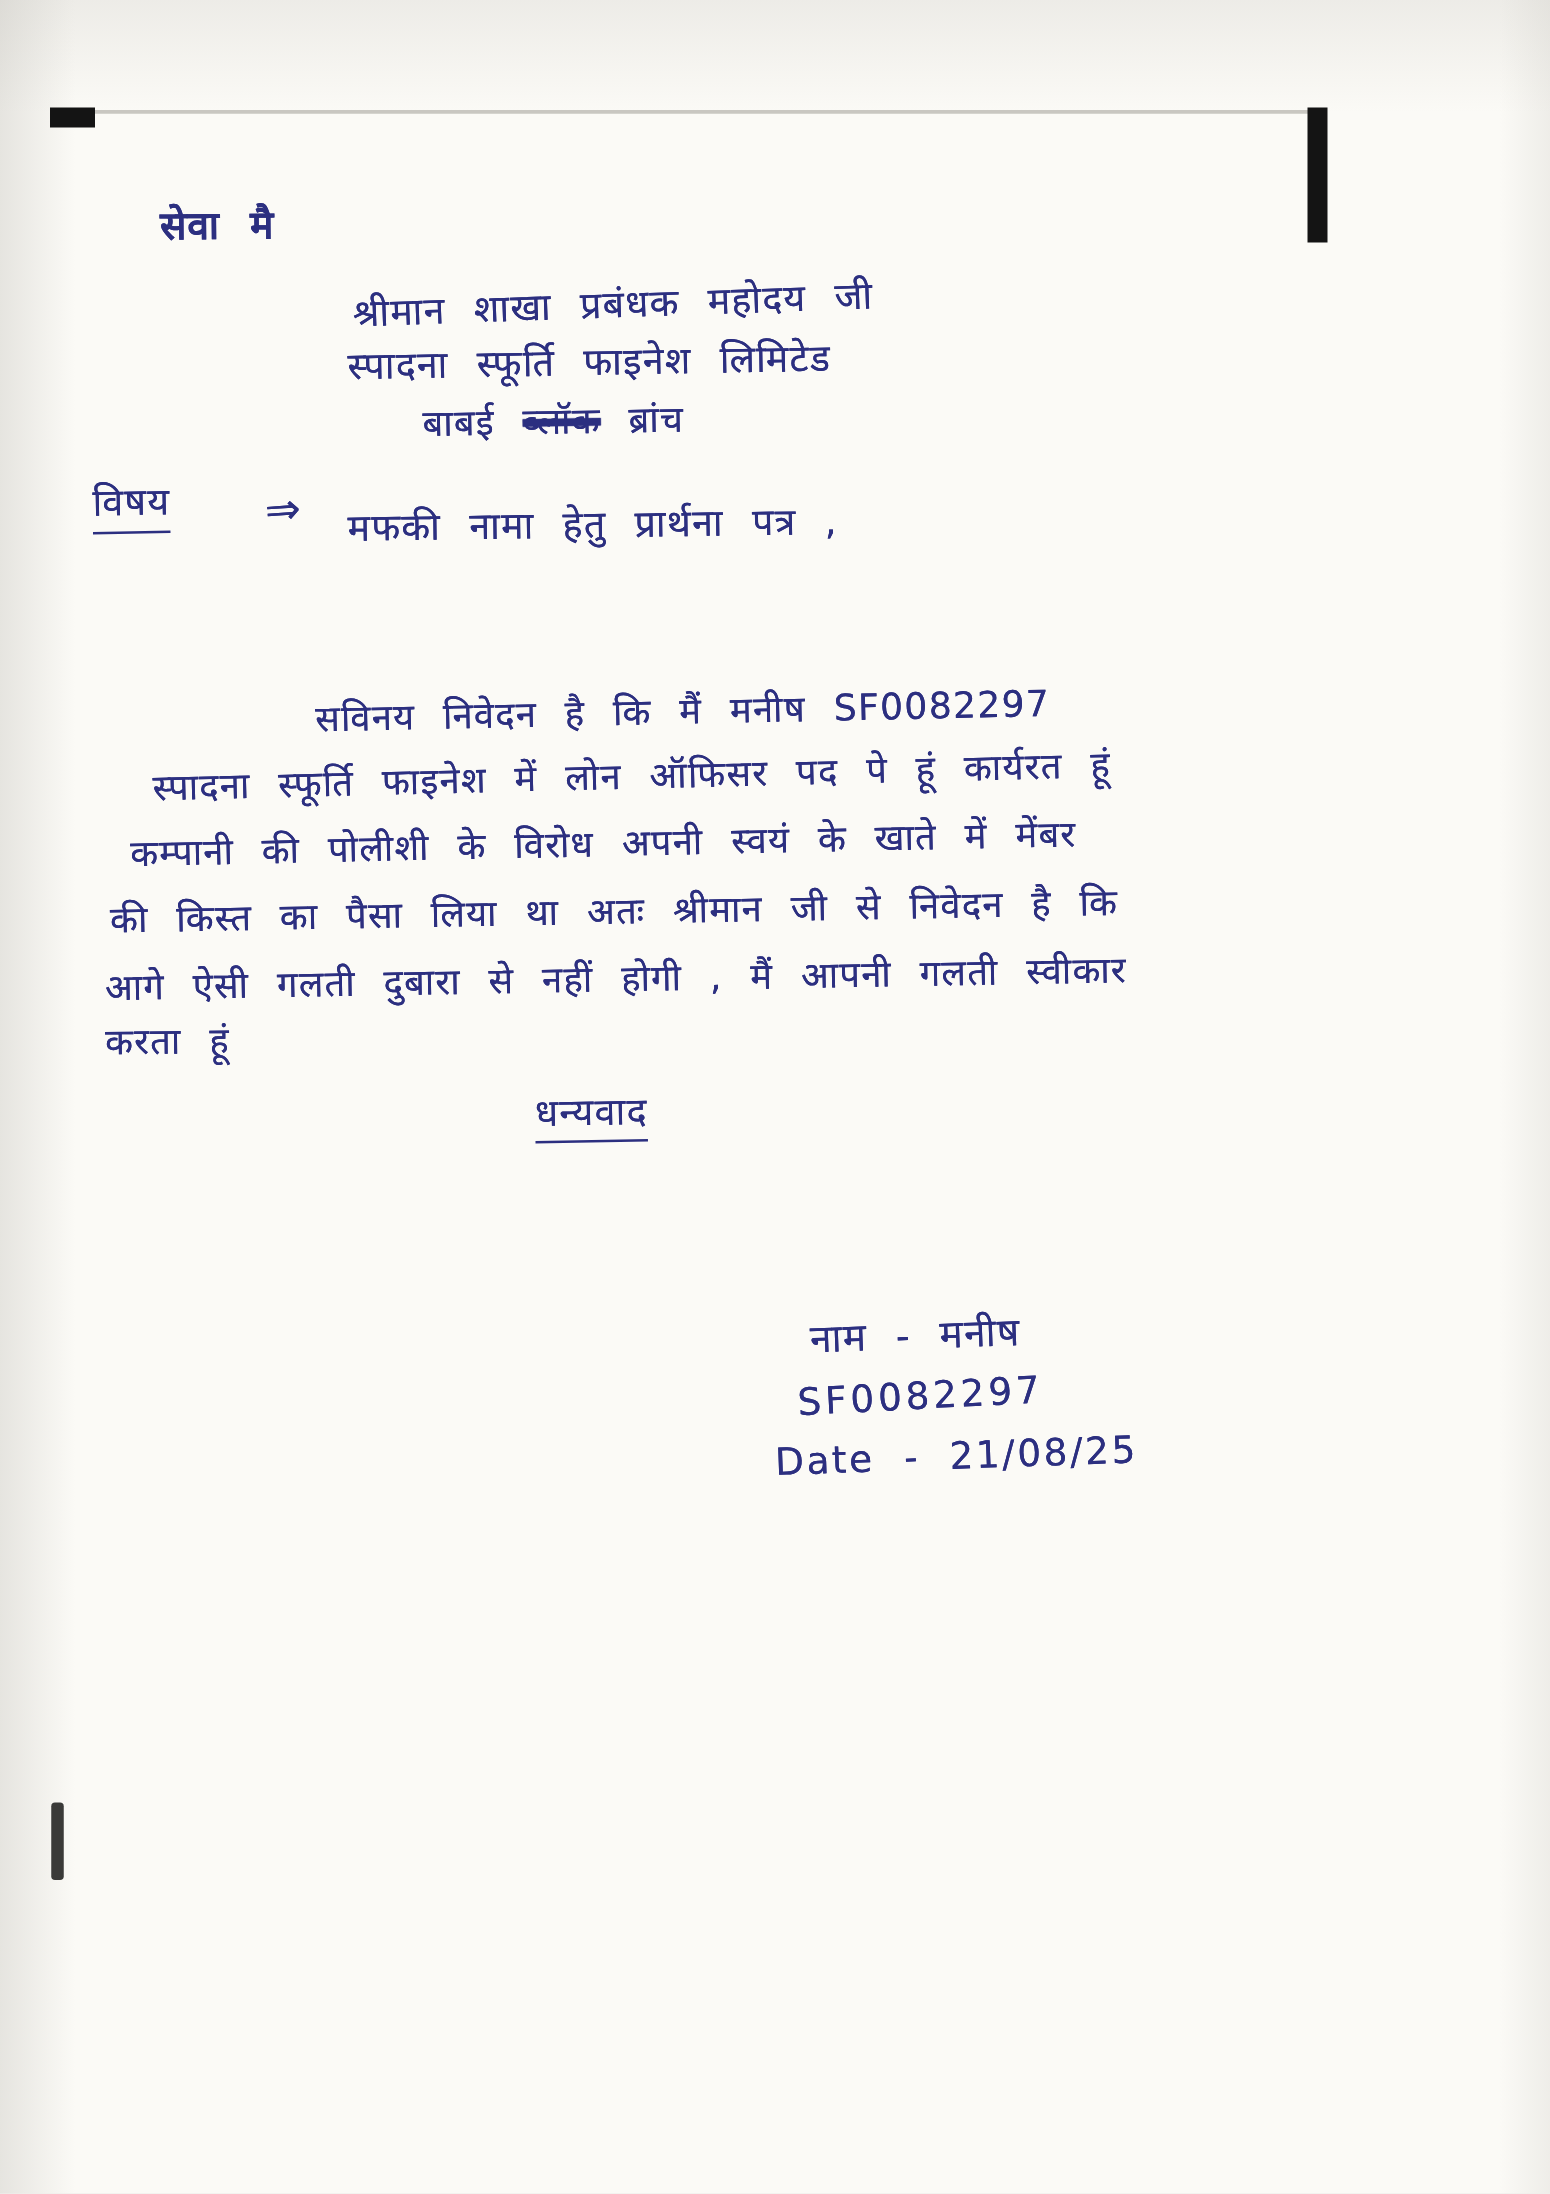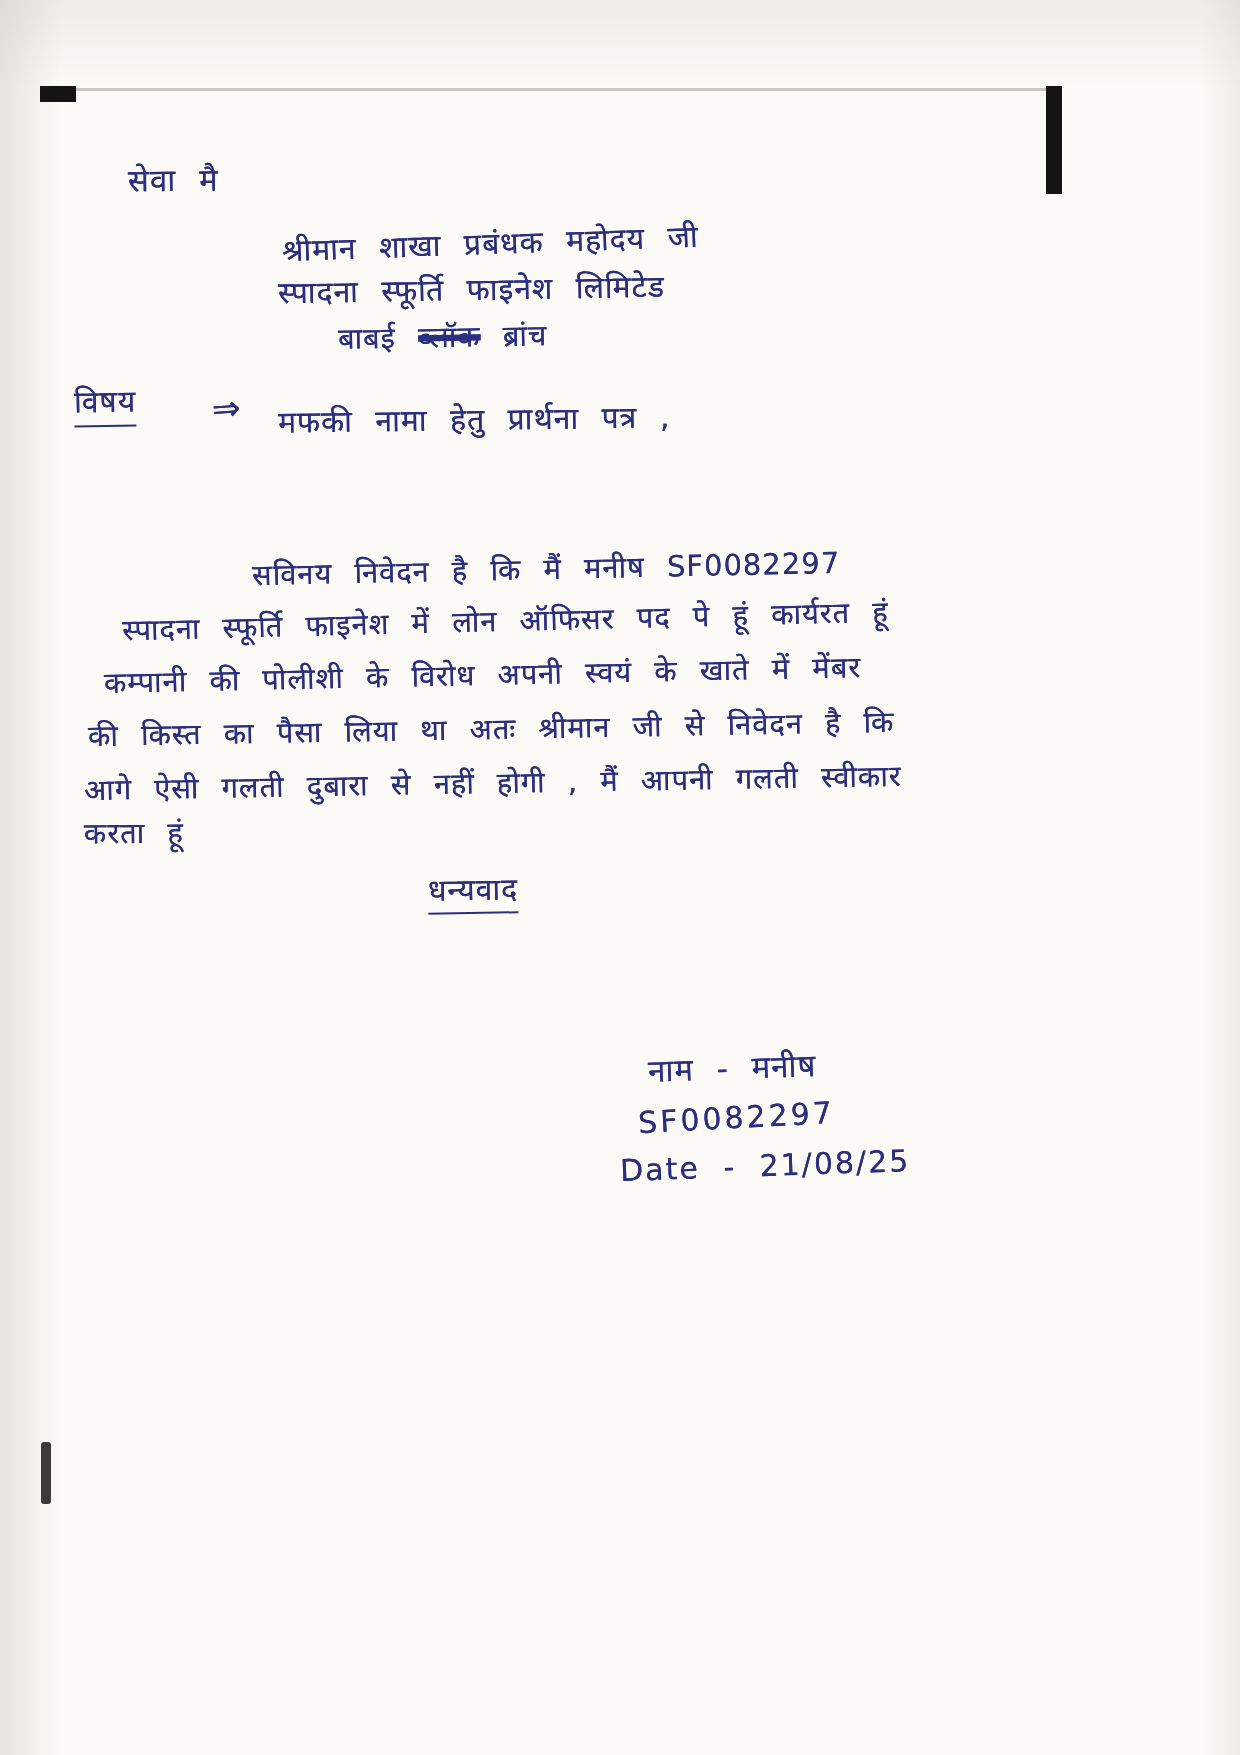--- a/index.html
+++ b/index.html
@@ -29,21 +29,21 @@
   .mark-bottomleft{ left: 41px;  top: 1442px; width: 10px; height: 62px; background: #3a3a38; border-radius: 3px; }
   .hand {
     position: absolute;
     font-size: 29px;
     letter-spacing: 1px;
     word-spacing: 12px;
     white-space: nowrap;
     color: #2c2f80;
     text-shadow: 0 0 .4px #2c2f80;
   }
-  .salutation { left: 128px; top: 158px; font-size: 31px; transform: rotate(-.5deg); }
+  .salutation { left: 128px; top: 158px; font-size: 31px; transform: rotate(-.5deg); font-weight: bold; }
   .addr1 { left: 282px; top: 222px; transform: rotate(-2deg); font-size: 30px; }
   .addr2 { left: 278px; top: 268px; transform: rotate(-1deg); font-size: 30px; }
   .addr3 { left: 338px; top: 316px; transform: rotate(-1deg); font-size: 29px; }
   .addr3 .struck { text-decoration: line-through; text-decoration-thickness: 6px; text-decoration-color: rgba(44,47,128,.85); }
   .subject-label { left: 74px;  top: 380px; font-size: 30px; border-bottom: 2px solid #2c2f80; padding-bottom: 4px; transform: rotate(-1deg); }
   .subject-arrow { left: 212px; top: 388px; font-size: 34px; transform: rotate(-4deg); }
   .subject-text  { left: 278px; top: 398px; font-size: 30px; transform: rotate(-.8deg); }
 
   .body-0 { left: 252px; top: 548px; transform: rotate(-1.2deg); }
   .body-1 { left: 122px; top: 600px; transform: rotate(-1.4deg); }

